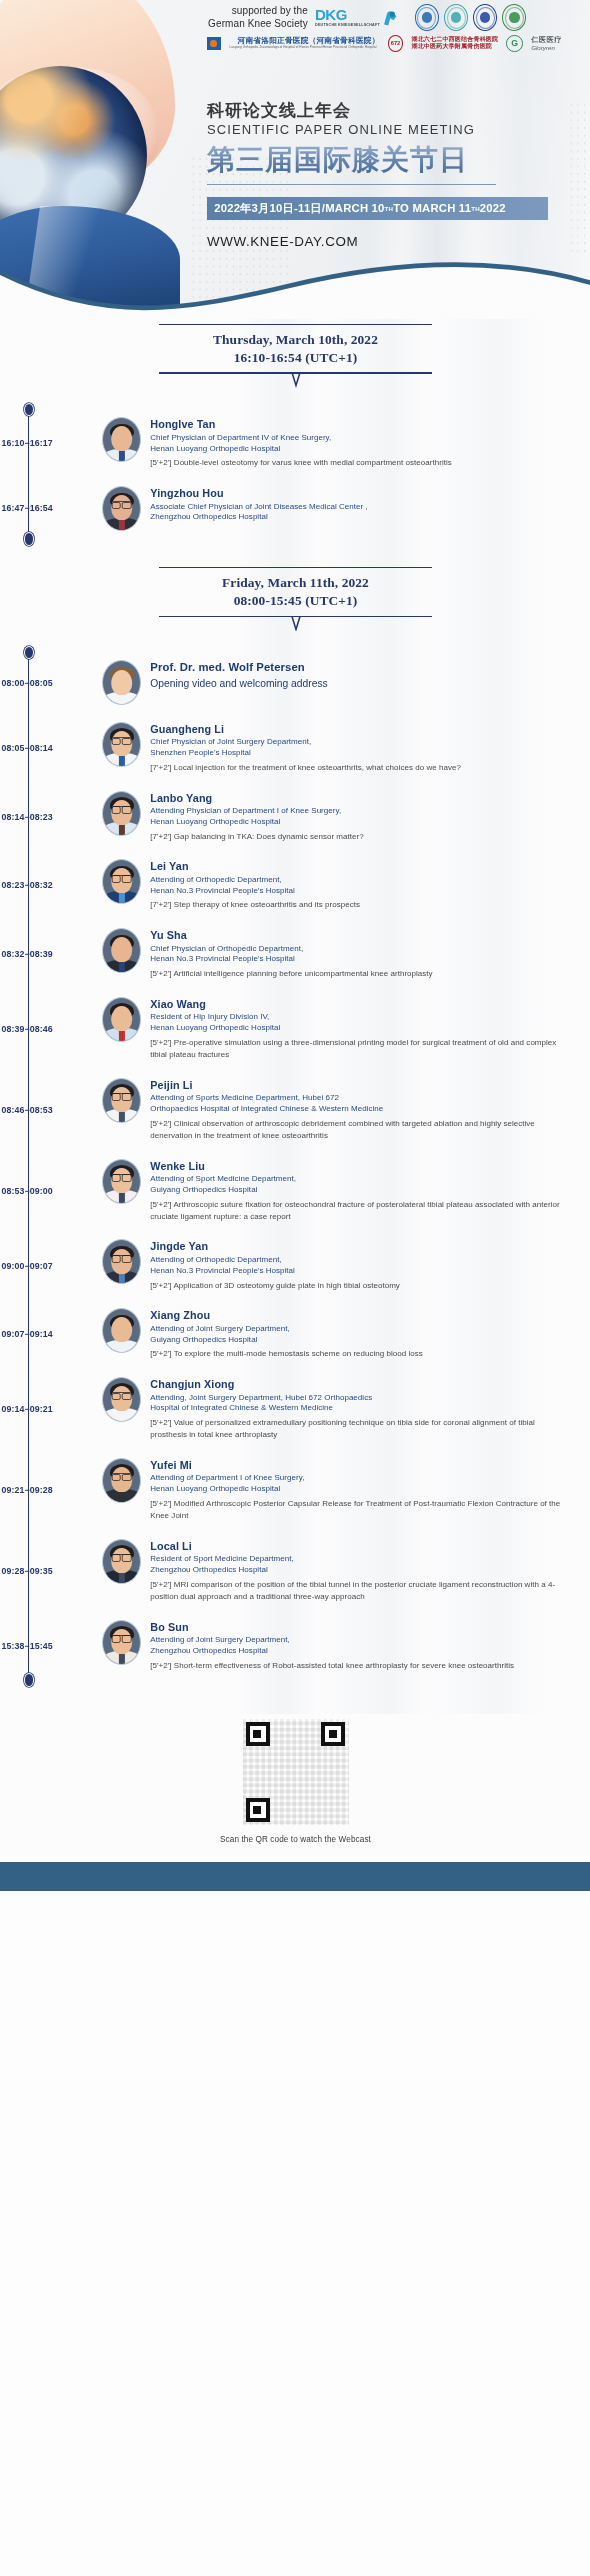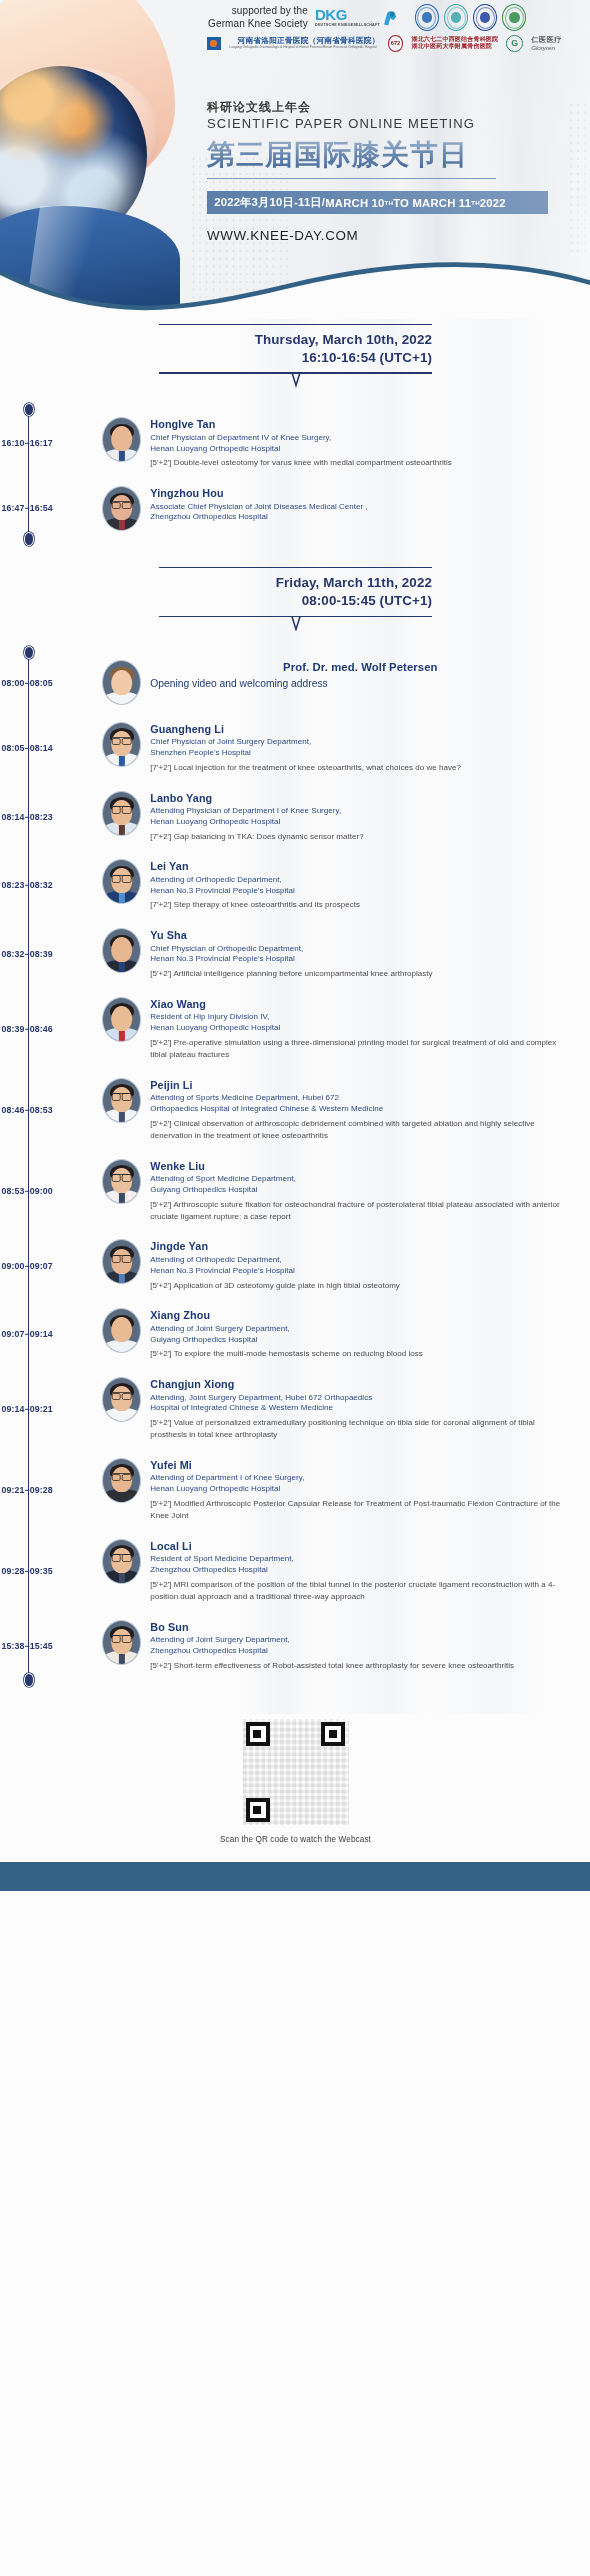--- a/index.html
+++ b/index.html
@@ -176,21 +176,21 @@
   .glory-cn { font-size: 7.2px; font-weight: 700; color: #555a5e; letter-spacing: 0.5px; }
   .glory-en { font-size: 6.2px; font-style: italic; color: #555a5e; }
 
   
   .title-block {
     position: absolute;
     left: 207px; top: 101px;
     width: 361px;
   }
   .t-cn1 {
-    font-size: 12px; font-weight: 700; color: #3a3a3a; letter-spacing: 1px; line-height: 1.15;
+    font-size: 17px; font-weight: 700; color: #3a3a3a; letter-spacing: 1px; line-height: 1.15;
   }
   .t-en1 {
     font-size: 13px; color: #3a3a3a; letter-spacing: 1.1px; margin-top: 1px; line-height: 1.2;
   }
   .t-cn2 {
     font-size: 28px; font-weight: 700; letter-spacing: 1px; line-height: 1.18;
     margin-top: 6.2px;
     background: linear-gradient(180deg, #9fb4cd 0%, #6f8db3 42%, #3f6699 100%);
     -webkit-background-clip: text; background-clip: text; color: transparent;
   }
@@ -222,22 +222,23 @@
   .sched-fabric {
     position: absolute; inset: 0; pointer-events: none;
     background:
       linear-gradient(90deg, rgba(255,255,255,0) 40%, rgba(238,240,243,.6) 48%, rgba(255,255,255,0) 54%,
         rgba(236,239,242,.55) 66%, rgba(255,255,255,0) 72%, rgba(237,240,243,.5) 84%, rgba(255,255,255,0) 92%);
   }
 
   .day-head {
     position: relative;
     width: 273px; margin: 0 auto;
-    text-align: right;
+    text-align: center;
     padding: 4.6px 0 5.2px;
+    font-family: Liberation Serif, serif;
   }
   .day-head .bar { height: 1.5px; background: #27376b; }
   .day-head .bar.bottom { position: relative; }
   .day-title {
     font-size: 13.4px; font-weight: 700; color: #27376b; line-height: 1.34;
     padding: 6.2px 0 5.2px; letter-spacing: 0.1px;
   }
   .notch {
     position: absolute; left: 50%; transform: translateX(-50%);
     bottom: -14px; width: 31px; height: 15.5px;
@@ -319,21 +320,21 @@
     font-size: 10.8px; font-weight: 700; color: #1e3a74; line-height: 1.22;
     margin-bottom: 1.5px; letter-spacing: 0.1px;
   }
   .sp-aff {
     font-size: 8px; color: #2a4a85; line-height: 1.34; letter-spacing: 0.03px;
   }
   .sp-topic {
     font-size: 8px; color: #4b4b4b; line-height: 1.52; margin-top: 3.1px;
     letter-spacing: 0.03px;
   }
-  .sp-name.big { font-size: 11.3px; text-align: center; }
+  .sp-name.big { font-size: 11.3px; }
   .sp-solo {
     font-size: 10.3px; color: #1e3a74; line-height: 1.4; margin-top: 2.1px;
   }
 
   
   .footer { position: relative; text-align: center; padding: 5.2px 0 0; background: #fcfcfd; }
   .qr {
     width: 106px; height: 106px; margin: 0 auto;
     background-color: #ffffff;
     background-image:

